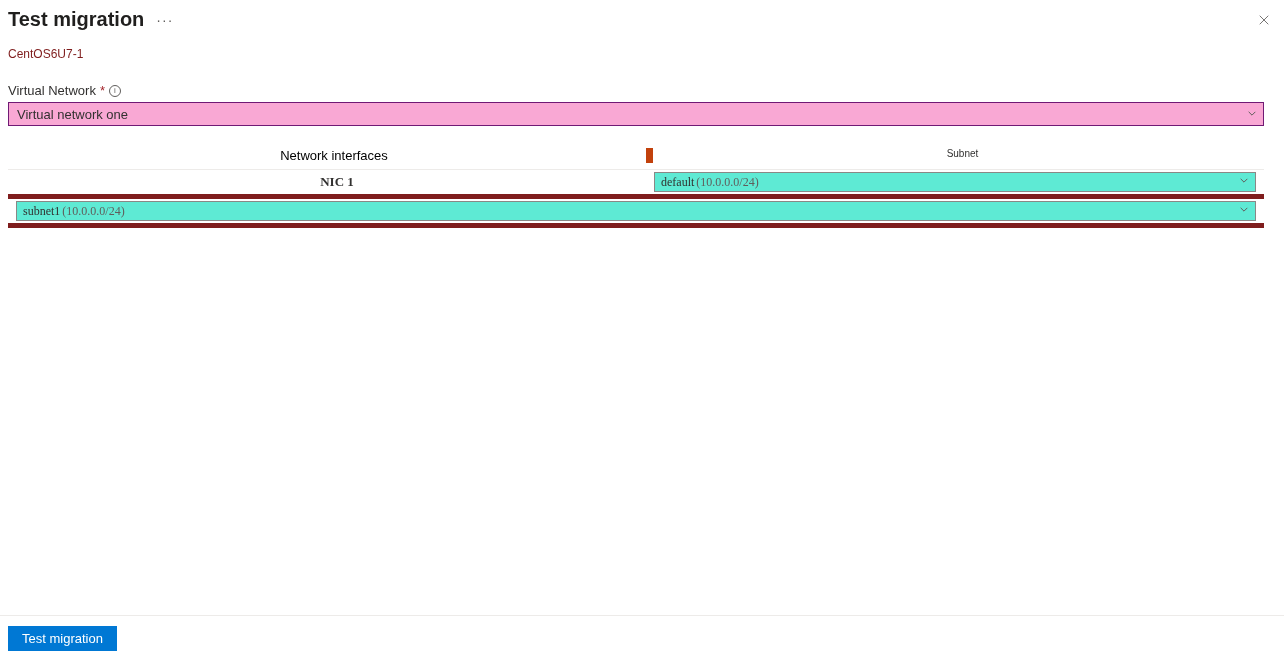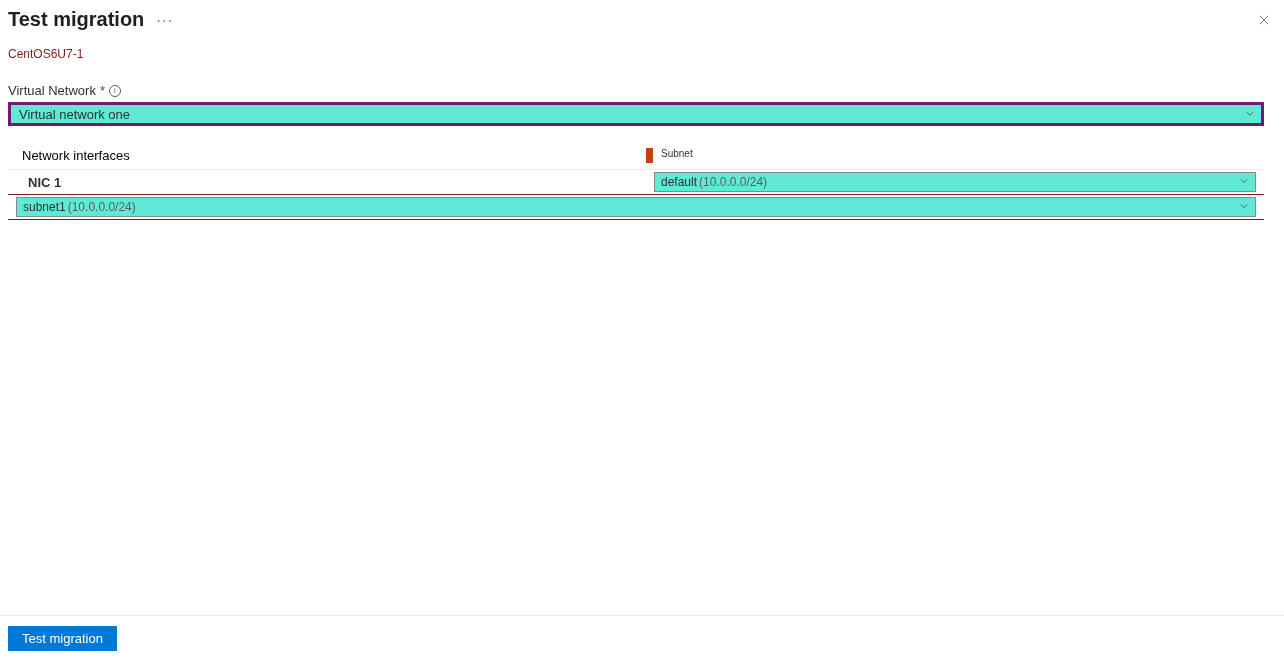--- a/index.html
+++ b/index.html
@@ -53,20 +53,21 @@
       height: 24px;
       display: flex;
       align-items: center;
       justify-content: center;
       cursor: pointer;
       color: #605e5c;
       font-size: 14px;
     }
     .form-section {
       padding: 18px 20px 0 8px;
+      text-align: center;
     }
     .field-label {
       font-size: 13px;
       color: #323130;
       display: flex;
       align-items: center;
       gap: 4px;
       margin-bottom: 4px;
     }
     .required {
@@ -80,24 +81,24 @@
       display: inline-flex;
       align-items: center;
       justify-content: center;
       font-size: 8px;
       color: #605e5c;
       cursor: pointer;
     }
     .dropdown {
       width: 100%;
       height: 24px;
-      border: 3px solid #701a75;
+      border: 1px solid #701a75;
       padding: 0 24px 0 8px;
       font-size: 13px;
-      background: #5eead4;
+      background: #f9a8d4;
       cursor: pointer;
       position: relative;
       display: flex;
       align-items: center;
     }
     .dropdown-chevron {
       position: absolute;
       right: 6px;
       top: 50%;
       transform: translateY(-50%);
@@ -119,23 +120,24 @@
     }
     .col-subnet-header {
       flex: 1;
       padding-left: 8px;
       font-size: 10px;
       color: #323130;
       border-left: 7px solid #c2410c;
     }
     .table-row {
       display: flex;
-      border-bottom: 1px solid #7f1d1d;
+      border-bottom: 5px solid #7f1d1d;
       align-items: center;
       min-height: 24px;
+      font-family: Liberation Serif, serif;
     }
     .nic-cell {
       flex: 0 0 638px;
       padding: 4px 0 4px 20px;
       font-size: 13px;
       font-weight: 600;
       color: #323130;
     }
     .subnet-cell {
       flex: 1;

